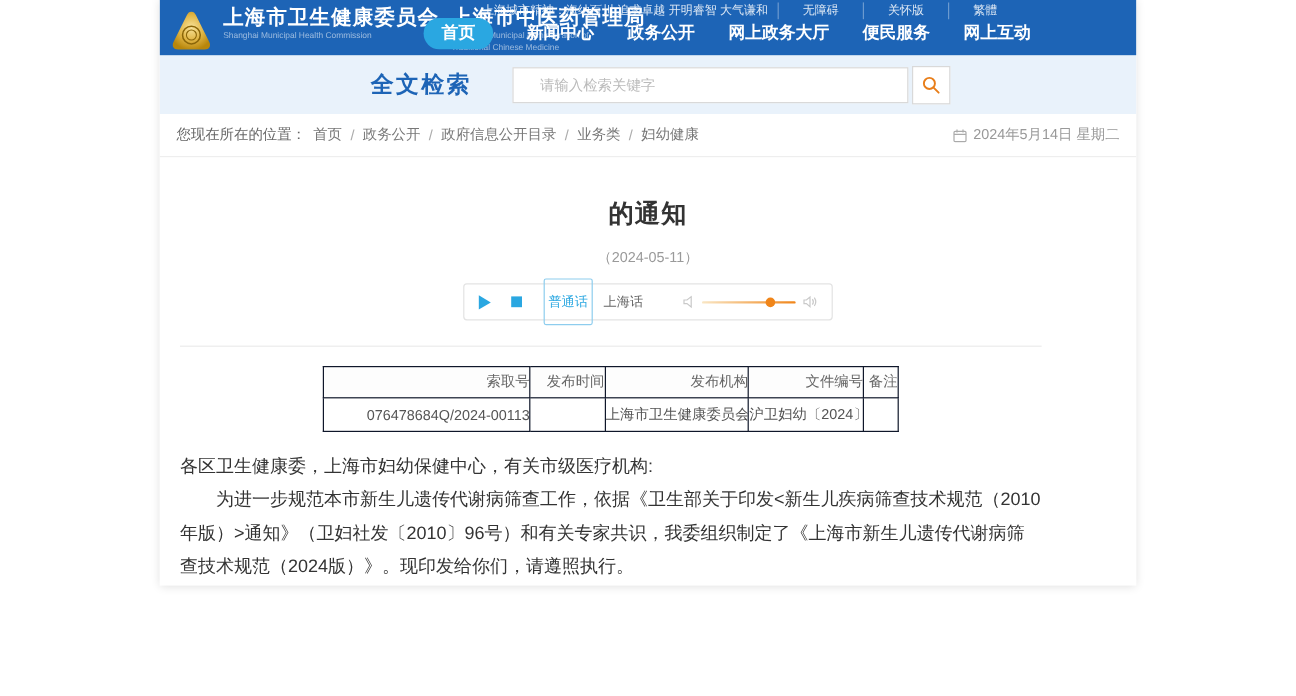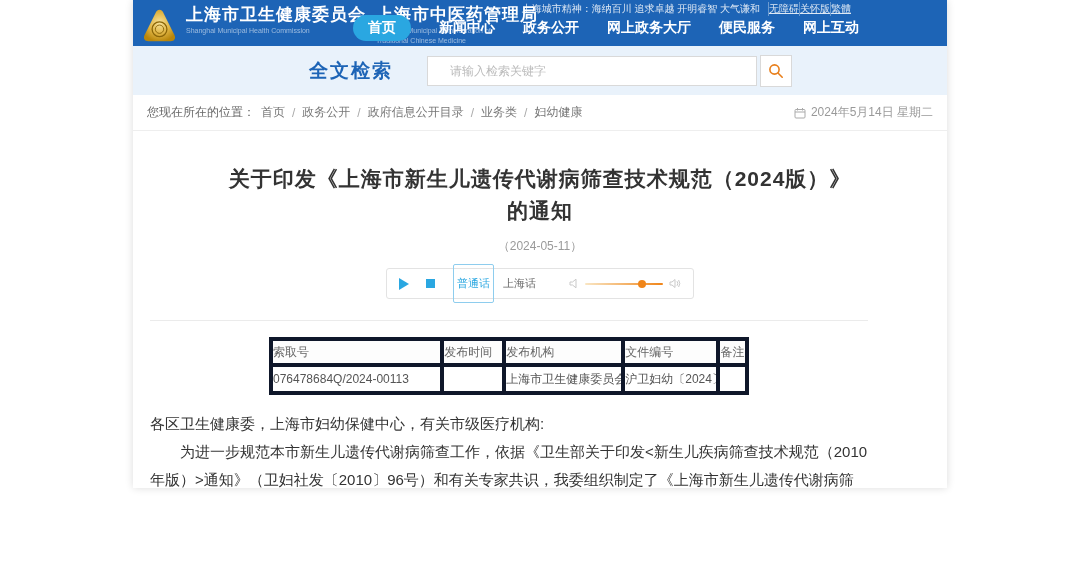--- a/index.html
+++ b/index.html
@@ -11,21 +11,21 @@
   
   .topbar { position:relative; background:#1d64b6; height:46px; }
   .logo-row { display:flex; align-items:center; padding:5px 0 0 8px; }
   .emblem { width:37px; height:37px; flex:0 0 auto; }
   .org-block { display:flex; align-items:flex-start; margin-left:8px; gap:10px; }
   .org { color:#fff; }
   .org-cn { font-size:17px; font-weight:bold; letter-spacing:1px; line-height:20px; }
   .org-en { font-size:7px; color:rgba(255,255,255,.55); line-height:8px; margin-top:2px; }
   .slogan-row { position:absolute; top:2px; right:96px; display:flex; align-items:center;
     font-size:10px; color:rgba(255,255,255,.85); }
-  .slogan-link { padding:0 0; border-left:1px solid rgba(255,255,255,.35); cursor:pointer;text-decoration:underline; }
+  .slogan-link { padding:0 20px; border-left:1px solid rgba(255,255,255,.35); cursor:pointer; }
   .slogan-text { padding-right:8px; }
   .mainnav { position:absolute; right:88px; bottom:5px; display:flex; align-items:center; gap:28px; }
   .nav-item { color:#fff; font-size:14px; font-weight:bold; cursor:pointer; white-space:nowrap; }
   .nav-item.active { background:#2aa7e1; border-radius:14px; padding:4px 15px; }
 
   
   .search-band { background:#e9f2fb; height:49px; display:flex; align-items:center; }
   .search-label { margin-left:176px; color:#1d64b6; font-size:19px; font-weight:bold; letter-spacing:2px; }
   .search-input { margin-left:34px; width:330px; height:30px; border:1px solid #d9d9d9;
     background:#fff; padding:0 22px; font-size:12px; color:#333; outline:none; }
@@ -59,21 +59,21 @@
   .vol-group { margin-left:auto; display:flex; align-items:center; gap:6px; }
   .vol-slider { position:relative; width:78px; height:2px; border-radius:2px;
     background:linear-gradient(to right,#f9e6c4,#f08519); cursor:pointer; }
   .vol-dot { position:absolute; top:-3px; left:68%; width:8px; height:8px; border-radius:50%; background:#f08519; }
 
   .inner { margin-left:17px; width:718px; }
   .divider { border-top:1px solid #ebebeb; margin-top:21px; }
 
   table.meta { width:480px; margin:16px auto 0; border-collapse:collapse; font-size:12px; color:#555;
     table-layout:fixed; }
-  table.meta th, table.meta td { border:4px solid #0f172a; font-weight:normal; text-align:left;
+  table.meta th, table.meta td { border:1px solid #0f172a; font-weight:normal; text-align:right;
     overflow:hidden; white-space:nowrap; }
   table.meta th { height:26px; color:#666; background:#fdfdfd; }
   table.meta td { height:28px; }
   .c1{width:36%}.c2{width:13%}.c3{width:25%}.c4{width:20%}.c5{width:6%}
 
   .body-text { margin-top:15px; font-size:15px; color:#333; line-height:28px; }
   .p-indent { text-indent:2em; }
   .sig { margin-top:24px; font-size:15px; color:#333; }
   .sig-org { text-align:right; padding-right:80px; }
 </style>
@@ -154,21 +154,20 @@
         <line x1="1" y1="5" x2="11" y2="5" stroke="#aaa" stroke-width="1"></line>
         <line x1="3.5" y1="1" x2="3.5" y2="3.5" stroke="#aaa" stroke-width="1"></line>
         <line x1="8.5" y1="1" x2="8.5" y2="3.5" stroke="#aaa" stroke-width="1"></line>
       </svg>
       <span>2024年5月14日 星期二</span>
     </span>
   </div>
 
   <div>
     <div class="article-title">
-      <div>关于印发《上海市新生儿遗传代谢病筛查技术规范（2024版）》</div>
       <div>的通知</div>
     </div>
     <div class="pubdate">（2024-05-11）</div>
 
     <div class="player">
       <div class="player-controls">
         <span class="play-icon"></span>
         <span class="stop-icon"></span>
         <span class="lang-tab lang-mandarin">普通话</span>
         <span class="lang-tab lang-shanghai">上海话</span>

